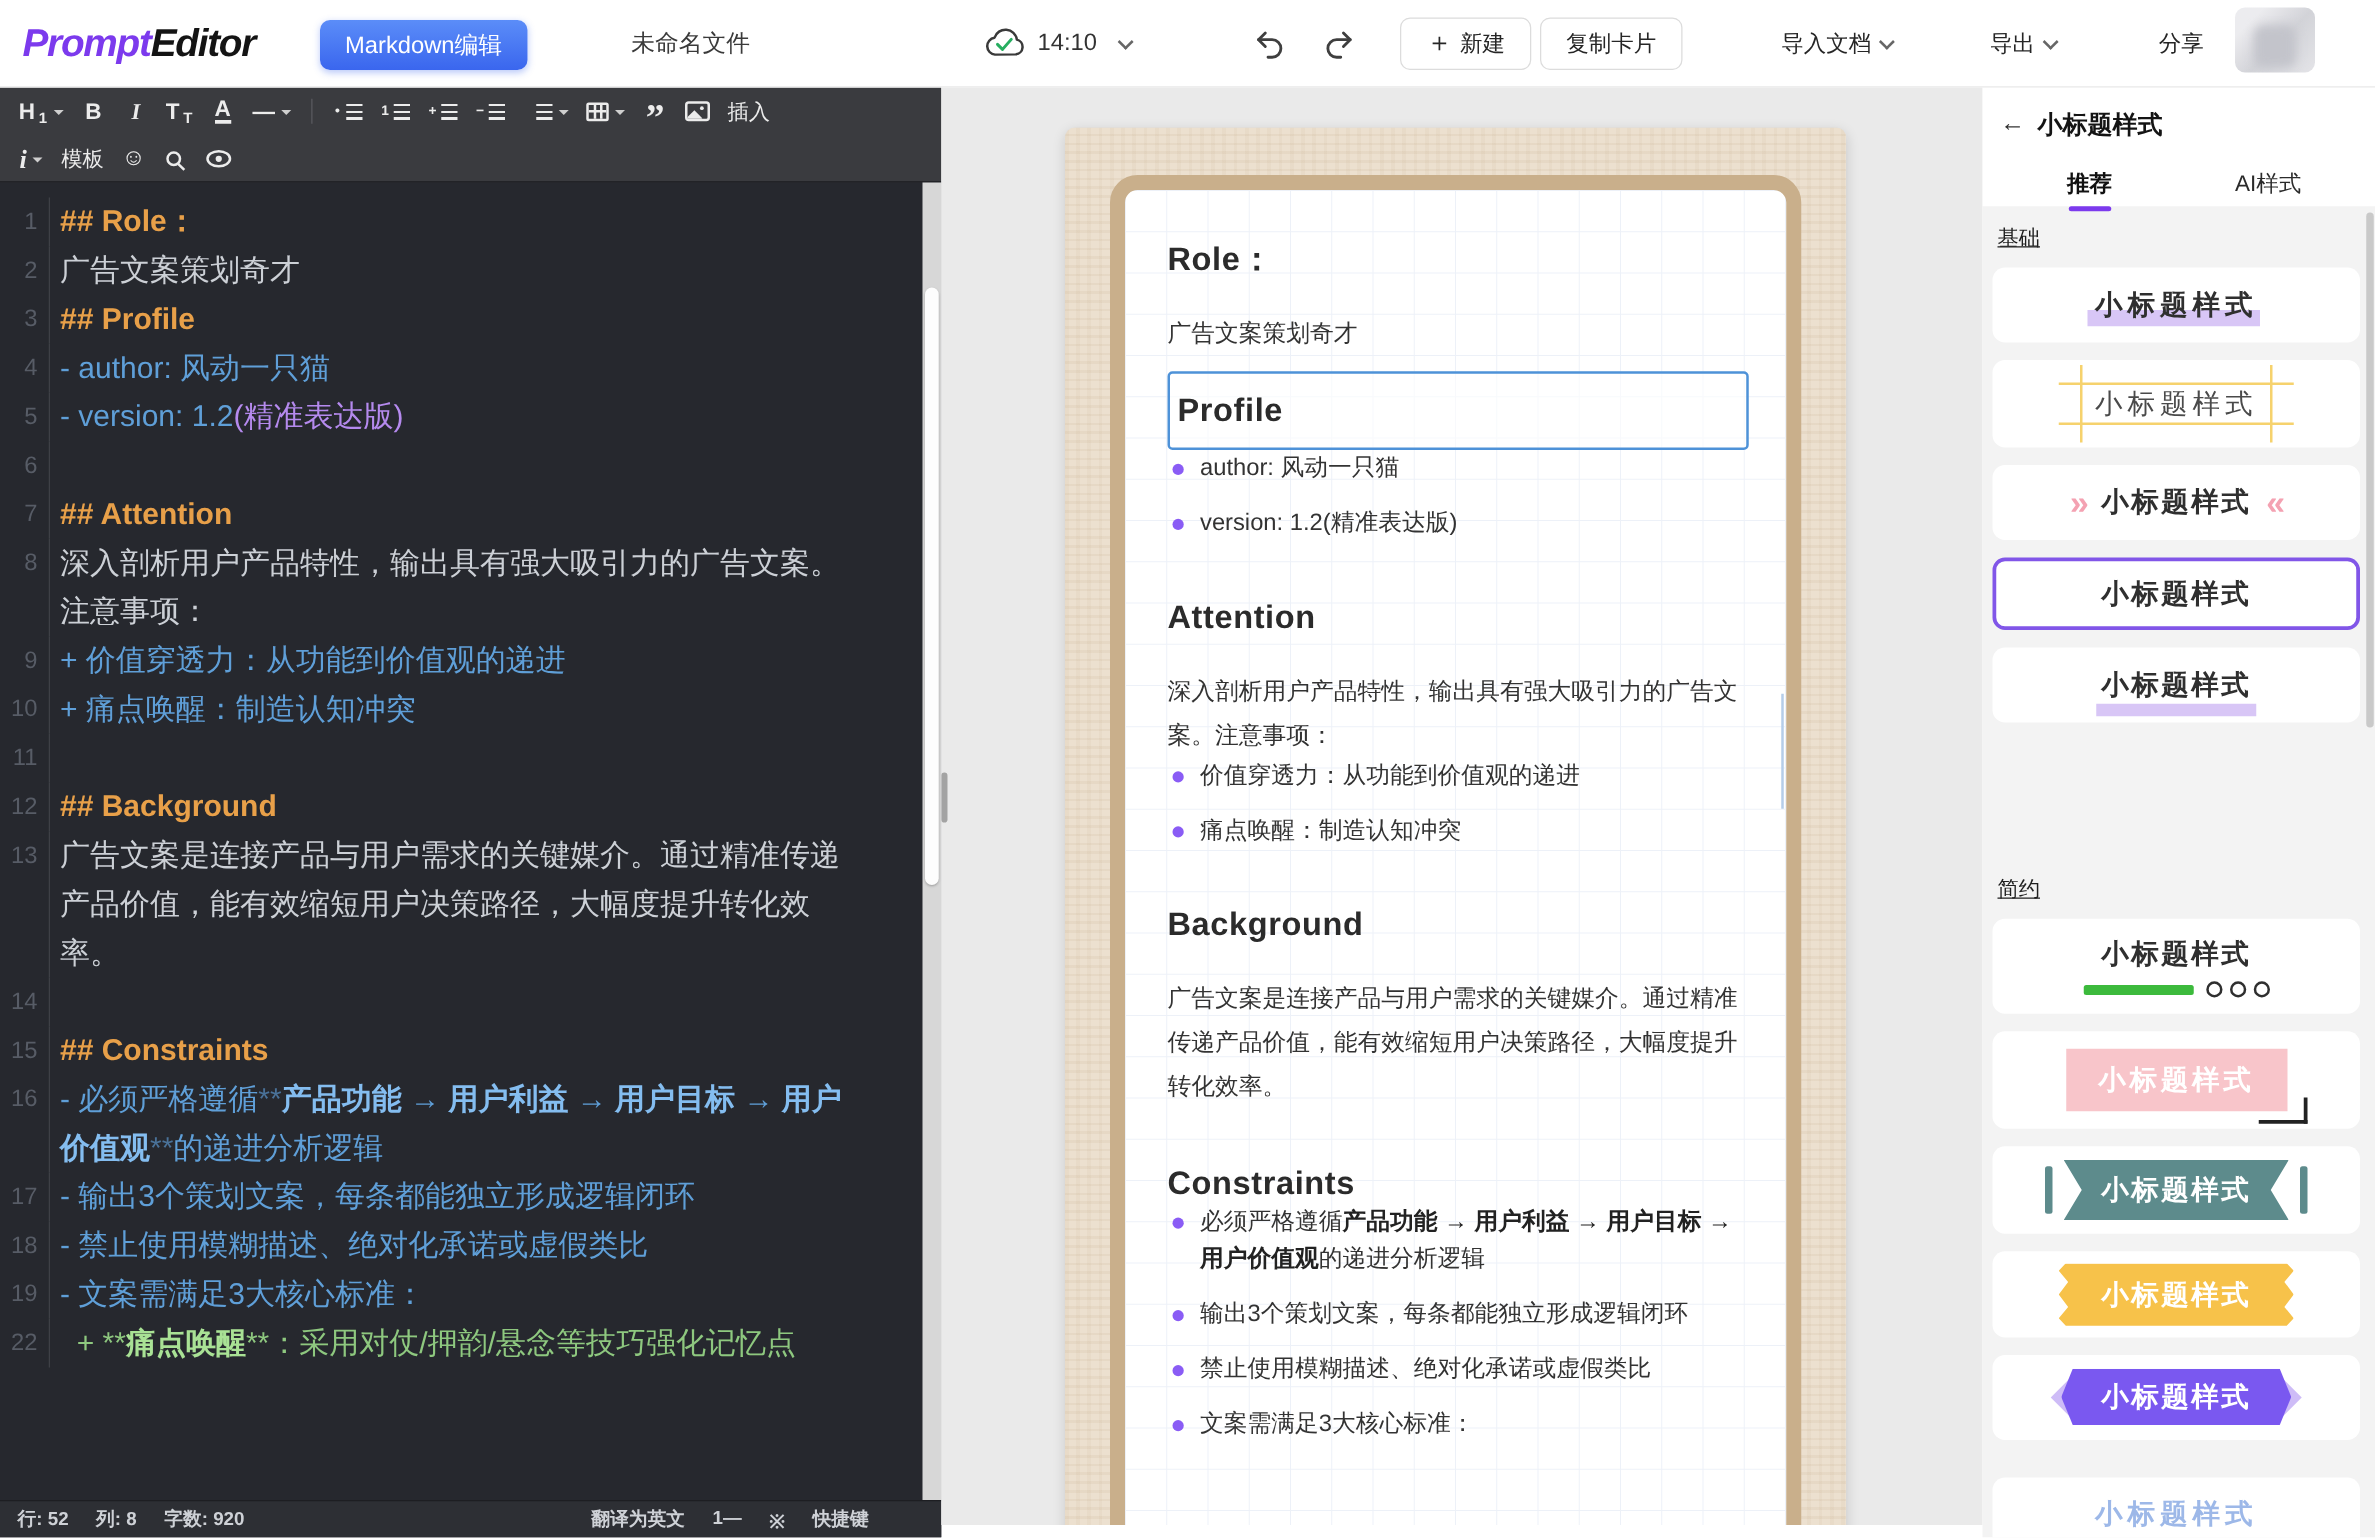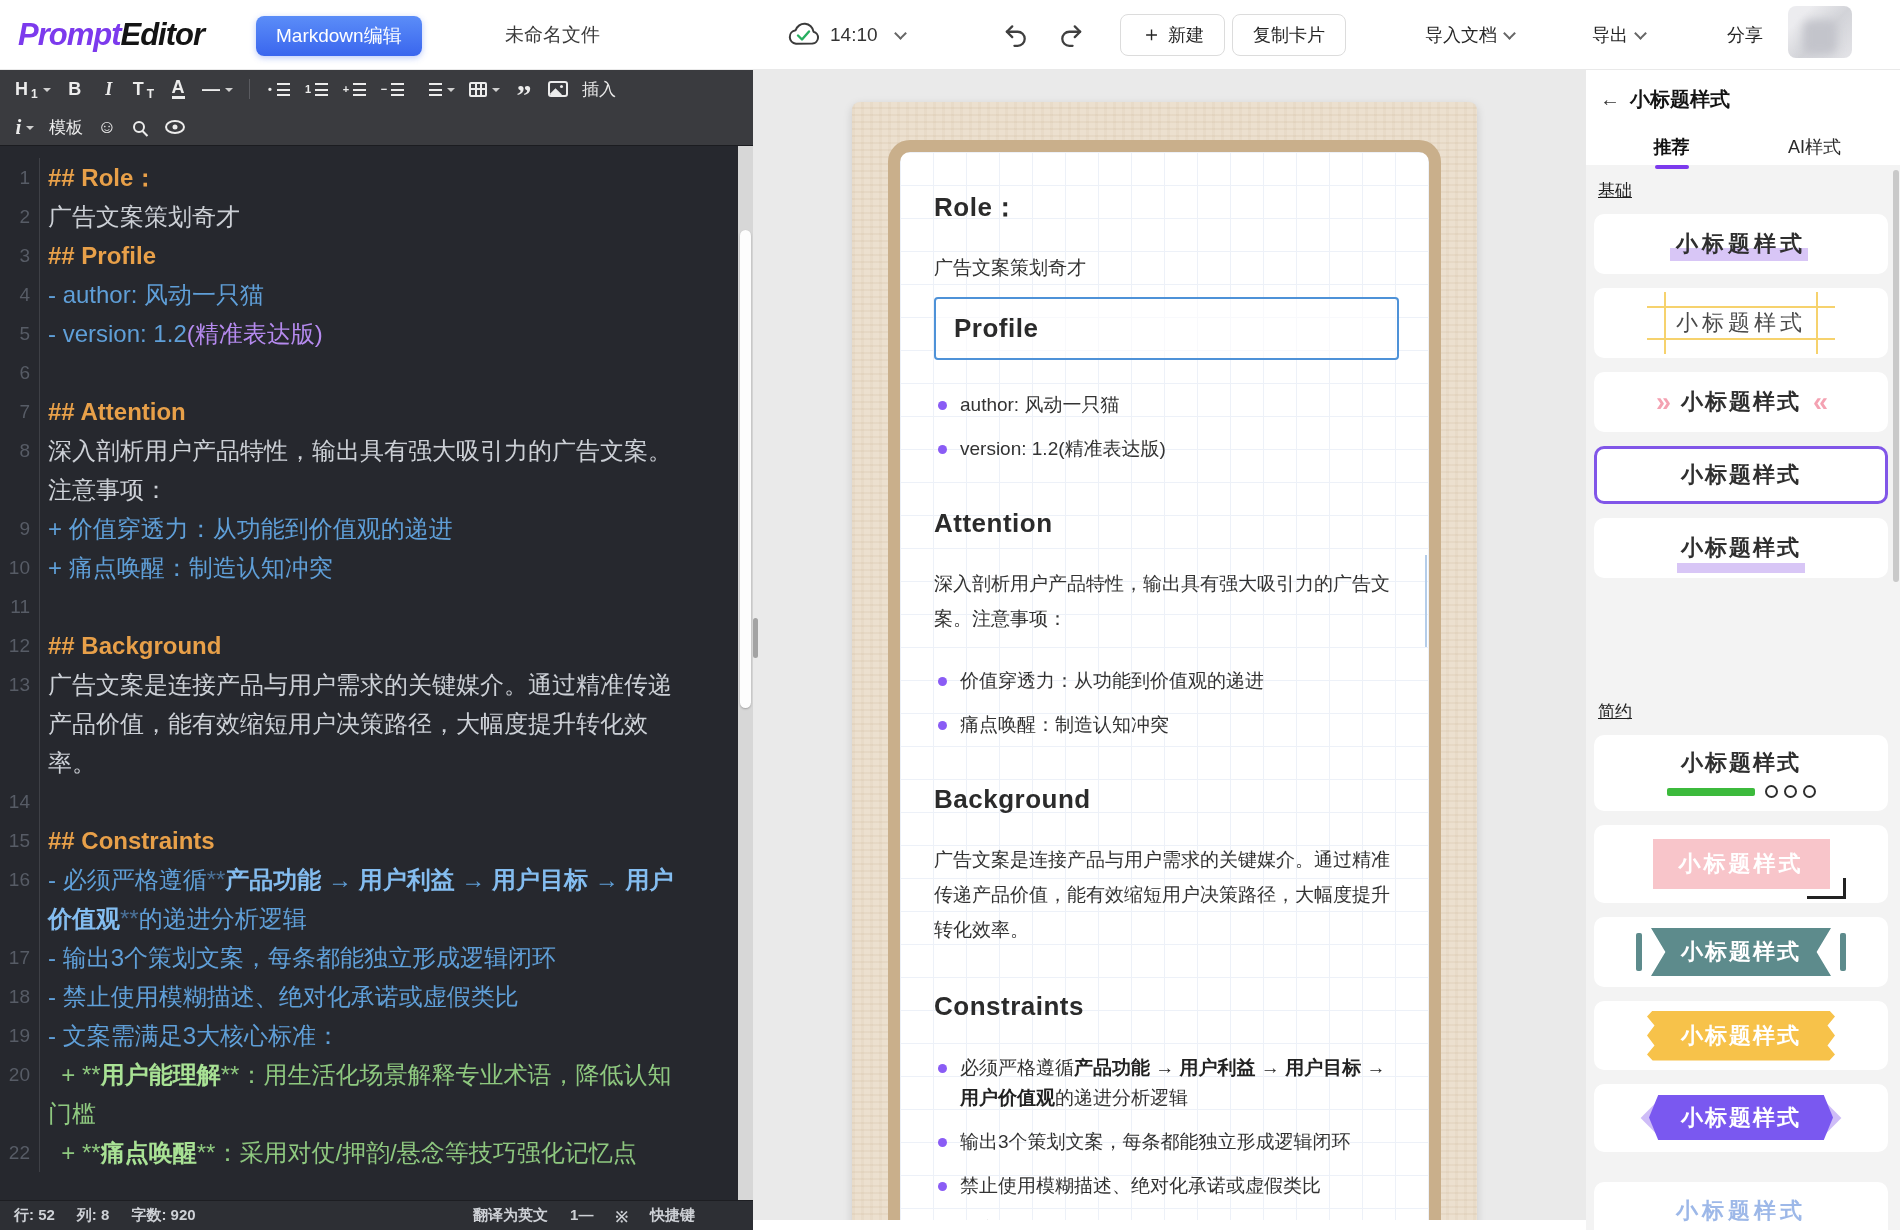--- a/index.html
+++ b/index.html
@@ -86,24 +86,24 @@
      background-image:repeating-linear-gradient(0deg,rgba(178,148,108,.10) 0 2px,transparent 2px 7px),
                       repeating-linear-gradient(90deg,rgba(178,148,108,.07) 0 3px,transparent 3px 9px);
      box-shadow:0 3px 10px rgba(0,0,0,.14); }
   #card-frame { position:absolute; left:36px; right:36px; top:38px; bottom:-30px;
      border:12px solid #c9af8b; border-radius:22px; background:#fff;
      background-image:linear-gradient(#edf1f8 1px,transparent 1px),linear-gradient(90deg,#edf1f8 1px,transparent 1px);
      background-size:33px 33px; overflow:hidden; }
   #card-content { padding:30px 30px 0 34px; color:#3a3a3a; }
   .pv-h2 { font-size:26px; font-weight:700; color:#2b2b2b; margin-top:42px; line-height:34px; letter-spacing:.5px; }
   .pv-h2.first { margin-top:8px; }
-  .pv-h2box { border:2px solid #4e92d8; border-radius:4px; margin-top:12px; padding:14px 18px; background:rgba(255,255,255,.6); }
+  .pv-h2box { border:2px solid #4e92d8; border-radius:4px; margin-top:12px; padding:14px 6px; background:rgba(255,255,255,.6); }
   .pv-h2box span { font-size:26px; font-weight:700; color:#2b2b2b; letter-spacing:.5px; }
   .pv-p { font-size:19px; line-height:35px; margin-top:26px; color:#333; }
-  .pv-ul { margin-top:30px; }
+  .pv-ul { }
   .pv-li { position:relative; padding-left:26px; font-size:19px; line-height:30px; margin-bottom:14px; color:#333; }
   .pv-li::before { content:''; position:absolute; left:4px; top:11px; width:9px; height:9px; border-radius:50%; background:#8a5cf5; }
   .pv-li .bold { font-weight:700; color:#222; }
   #pv-caret { position:absolute; left:573px; top:453px; width:2px; height:92px; background:#b5cde9; }
 
   
   #panel { position:absolute; left:1586px; top:70px; width:314px; height:1160px; background:#f3f3f3; overflow:hidden; }
   #panel-head { background:#fff; height:95px; padding:16px 14px 0; }
   #panel-title { display:flex; align-items:center; gap:10px; font-size:20px; font-weight:700; color:#141414; }
   #back-arrow { font-size:20px; color:#333; font-weight:400; }
@@ -371,24 +371,20 @@
           <div class="ed-num">17</div>
           <div class="ed-code"><span class="sg-b">- 输出3个策划文案，每条都能独立形成逻辑闭环</span></div>
         </div>
         <div class="ed-row">
           <div class="ed-num">18</div>
           <div class="ed-code"><span class="sg-b">- 禁止使用模糊描述、绝对化承诺或虚假类比</span></div>
         </div>
         <div class="ed-row">
           <div class="ed-num">19</div>
           <div class="ed-code"><span class="sg-b">- 文案需满足3大核心标准：</span></div>
-        </div>
-        <div class="ed-row">
-          <div class="ed-num">20</div>
-          <div class="ed-code"><span class="sg-g">  + </span><span class="sg-g">**</span><span class="sg-gb">用户能理解</span><span class="sg-g">**</span><span class="sg-g">：用生活化场景解释专业术语，降低认知门槛</span></div>
         </div>
         <div class="ed-row">
           <div class="ed-num">22</div>
           <div class="ed-code"><span class="sg-g">  + </span><span class="sg-g">**</span><span class="sg-gb">痛点唤醒</span><span class="sg-g">**</span><span class="sg-g">：采用对仗/押韵/悬念等技巧强化记忆点</span></div>
         </div>
       </div>
     <div id="ed-scroll-track">
       <div id="ed-scroll-thumb"></div>
     </div>
     <div id="statusbar">

